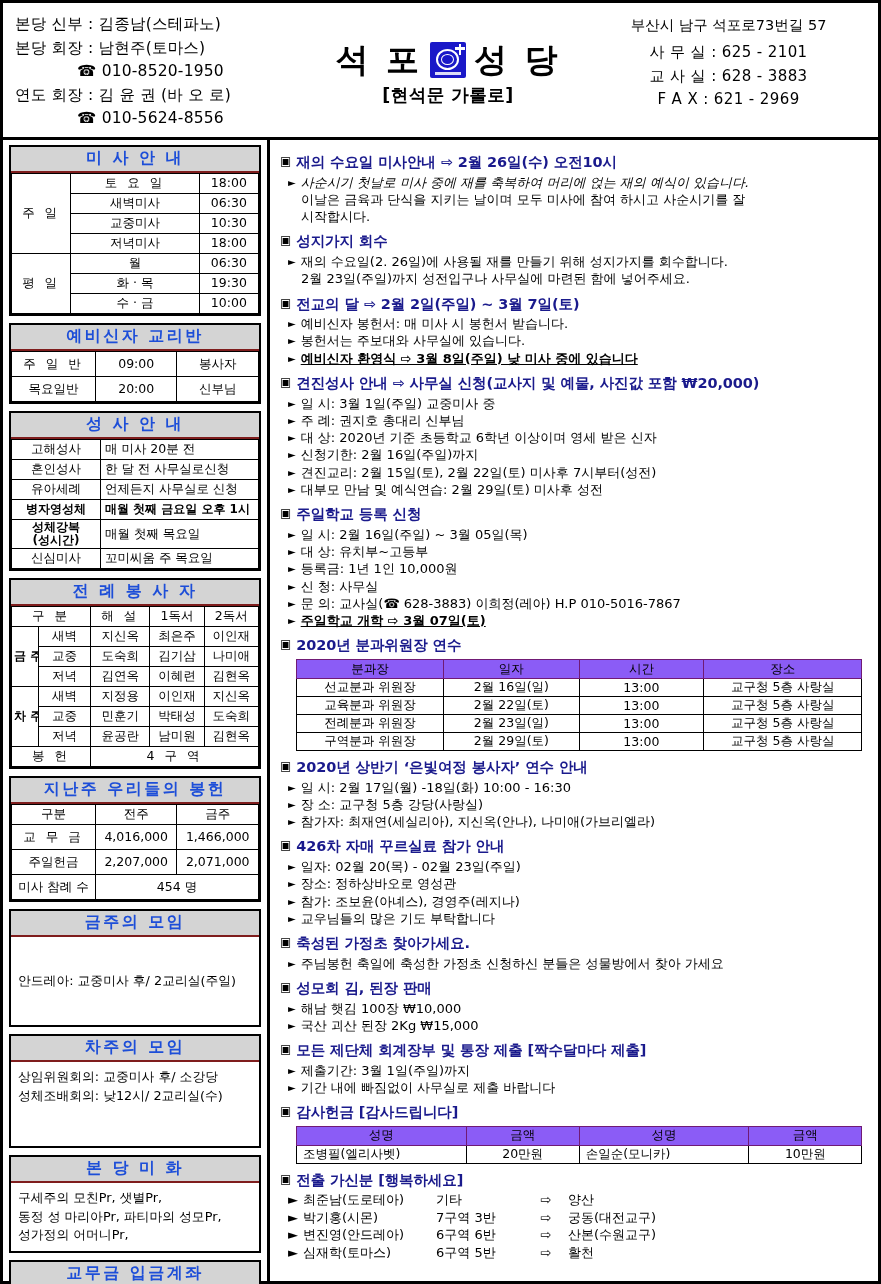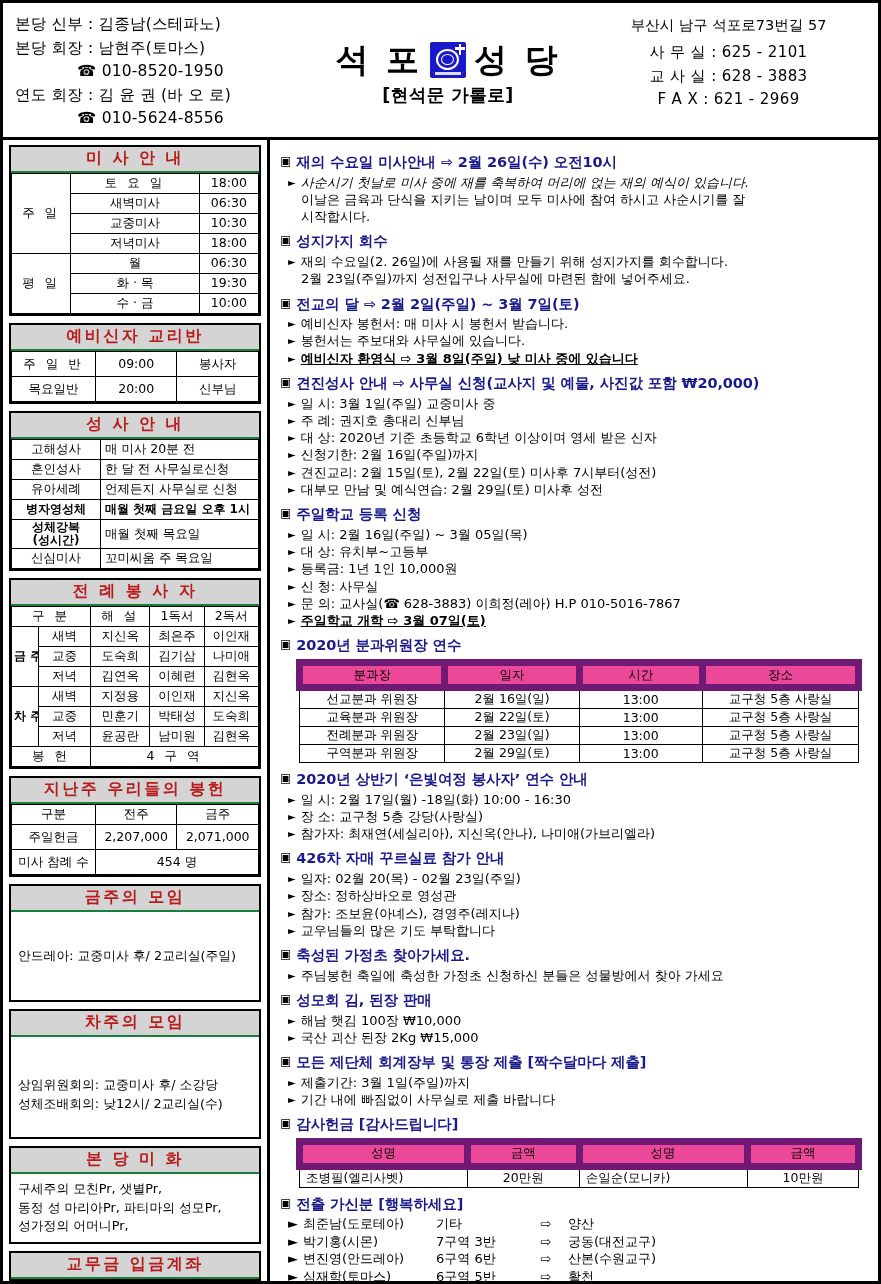--- a/index.html
+++ b/index.html
@@ -65,37 +65,37 @@
     border-right:3px solid #000;
     padding:5px 6px 0 6px;
   }
   .main{
     flex:1;box-sizing:border-box;padding:6px 8px 0 10px;overflow:hidden;
   }
 
   
   .blk{margin-bottom:7px;border:2px solid #000;}
   .blk-hd{
-    background:#d4d4d4;border-bottom:2px solid #15803d;
-    text-align:center;font-size:16px;font-weight:bold;color:#b91c1c;
+    background:#d4d4d4;border-bottom:2px solid #7f1d1d;
+    text-align:center;font-size:16px;font-weight:bold;color:#1d4ed8;
     letter-spacing:2.5px;padding:1px 0 2px;
   }
   table.t{border-collapse:collapse;width:100%;table-layout:fixed;}
   table.t td{
     border:1px solid #000;font-size:12.5px;color:#000;
     text-align:center;padding:1px 2px;height:17px;line-height:1.15;
     white-space:nowrap;overflow:hidden;
   }
   table.t td.lft{text-align:left;padding-left:4px;}
   table.t td.sp{letter-spacing:3px;}
   table.t td.sm{font-size:12px;line-height:1.05;font-weight:bold;}
   .freebox{padding:6px 7px;min-height:58px;font-size:12.8px;color:#000;line-height:1.45;}
   .freebox .ln{white-space:nowrap;}
   .meeting-box{height:76px;display:flex;align-items:center;}
-  .meeting-box2{height:72px;display:flex;align-items:center;margin-top:16px;}
+  .meeting-box2{height:72px;display:flex;align-items:flex-start;}
 
   
   .sec{margin-bottom:2px;}
   .sec-hd{
     font-size:14.5px;font-weight:bold;color:#1a1a8c;
     display:flex;align-items:flex-start;gap:5px;line-height:1.35;
     margin-top:7px;margin-bottom:1px;letter-spacing:-0.1px;
   }
   .sec-hd .sq{
     color:#000;font-size:12px;line-height:1.42;flex:0 0 auto;
@@ -109,21 +109,21 @@
   .bul .tx{white-space:nowrap;}
   .bul.wrap .tx{white-space:normal;font-style:italic;}
   .bul.b .tx{font-weight:bold;text-decoration:underline;}
   .plain{
     font-size:13px;color:#000;line-height:1.33;margin-left:21px;white-space:nowrap;
   }
   table.mt{
     border-collapse:collapse;width:96%;margin:3px 0 2px 16px;table-layout:fixed;
   }
   table.mt th{
-    background:#ec4899;border:7px solid #701a75;font-size:12.5px;font-weight:normal;
+    background:#8b5cf6;border:1px solid #701a75;font-size:12.5px;font-weight:normal;
     color:#000;height:18px;padding:0;
   }
   table.mt td{
     border:1px solid #000;font-size:12.5px;color:#000;text-align:center;
     height:17px;padding:0 2px;white-space:nowrap;
   }
   table.mt td.l{text-align:left;padding-left:6px;}
   .transrow{
     display:flex;align-items:flex-start;gap:5px;font-size:13px;color:#000;
     line-height:1.34;margin-left:8px;
@@ -348,20 +348,25 @@
               <col style="width:33%">
               <col style="width:33%">
             </colgroup>
           <tbody>
             <tr>
               <td>구분</td>
               <td>전주</td>
               <td>금주</td>
             </tr>
             <tr>
+              <td style="height:22px" class="sp">교 무 금</td>
+              <td>4,016,000</td>
+              <td>1,466,000</td>
+            </tr>
+            <tr>
               <td style="height:22px">주일헌금</td>
               <td>2,207,000</td>
               <td>2,071,000</td>
             </tr>
             <tr>
               <td style="height:22px">미사 참례 수</td>
               <td colspan="2">454 명</td>
             </tr>
           </tbody>
         </table>

